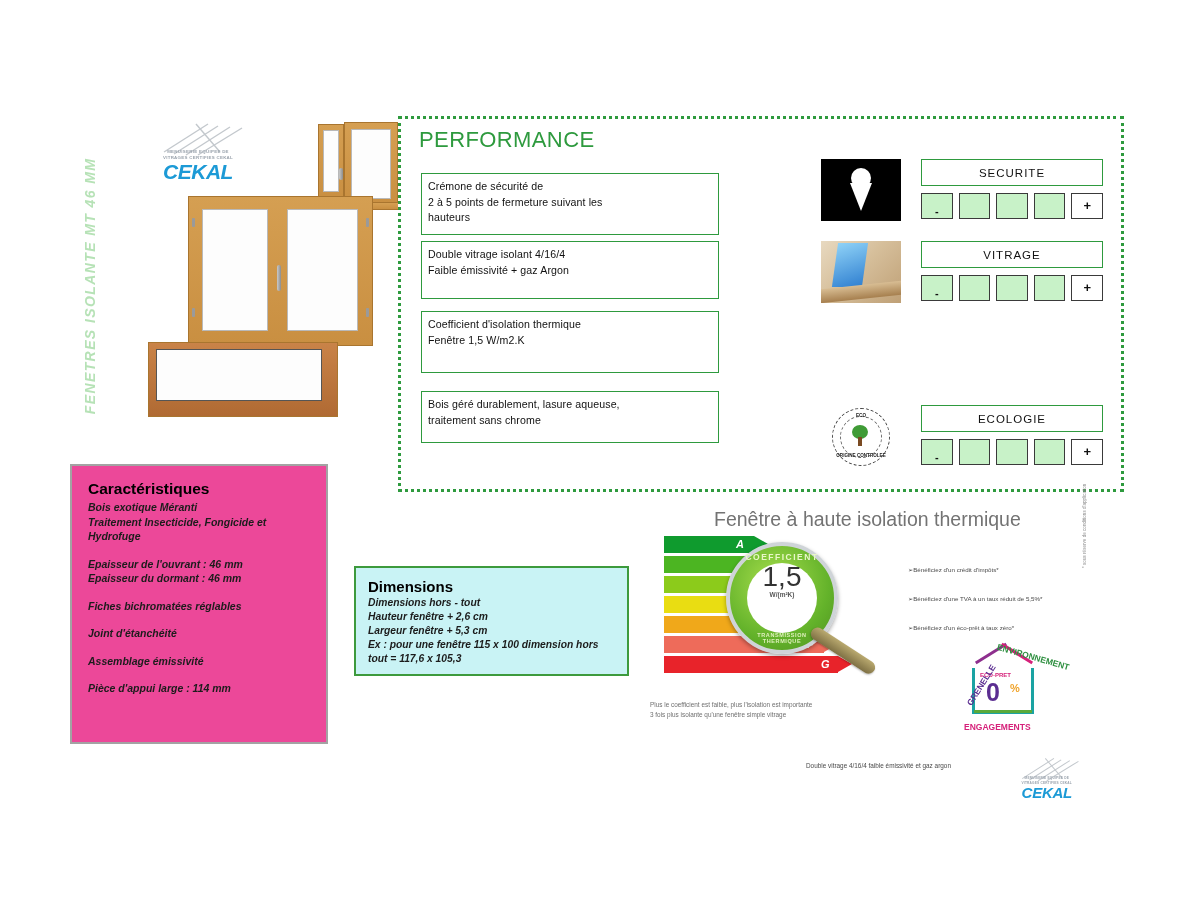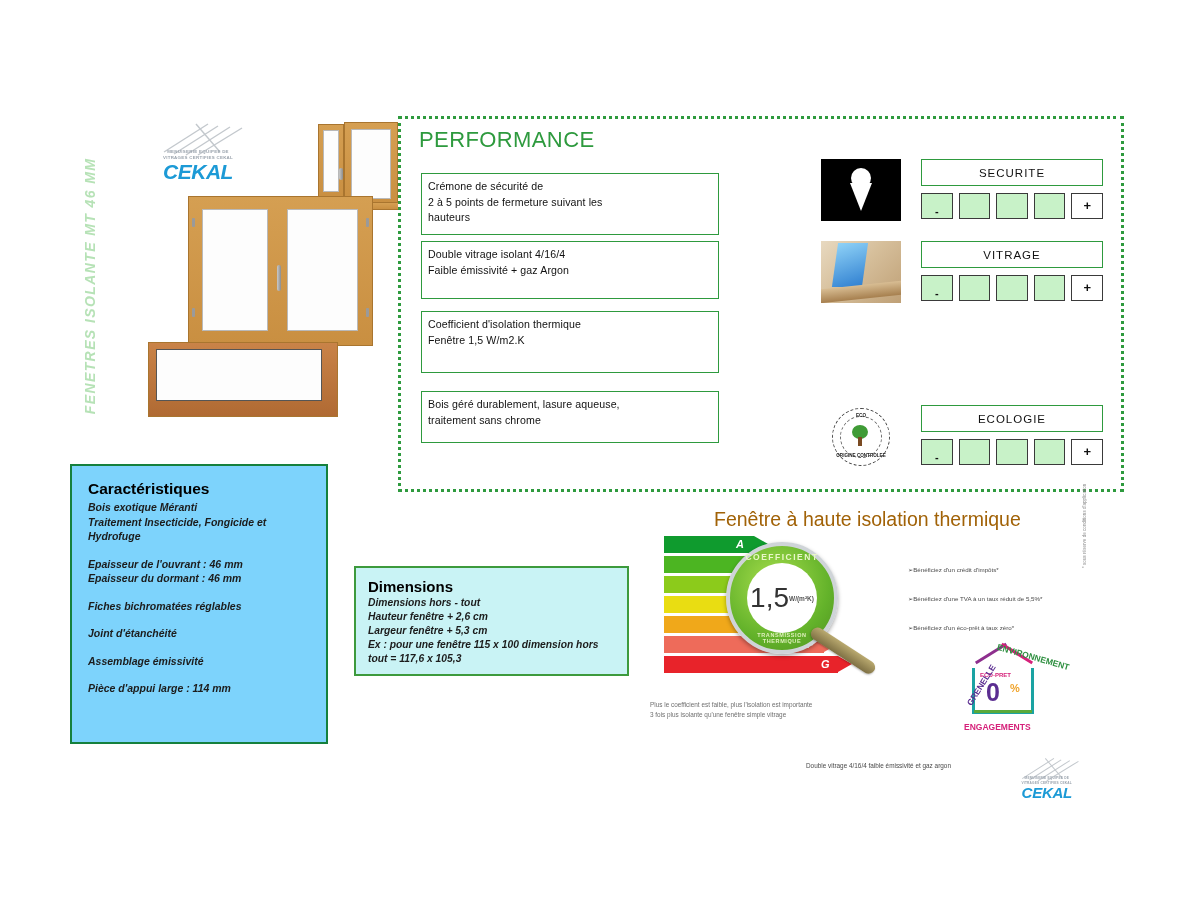--- a/index.html
+++ b/index.html
@@ -39,21 +39,21 @@
   .frame{background:linear-gradient(180deg,#d59f52,#c98f41);border:1px solid #a9752f;box-sizing:border-box;}
   .glass{background:#fdfdfd;border:1px solid #b9b9b9;box-sizing:border-box;}
   #win-open{left:318px;top:124px;width:80px;height:90px;}
   #win-main{left:188px;top:196px;width:185px;height:150px;}
   #win-trans{left:148px;top:342px;width:190px;height:75px;}
   .handle{position:absolute;width:4px;height:26px;background:linear-gradient(90deg,#c9c9c9,#8d8d8d);border-radius:2px;}
   .hinge{position:absolute;width:3px;height:9px;background:#9a9a9a;border-radius:1px;}
   
   #carac{
     position:absolute;left:70px;top:464px;width:258px;height:280px;
-    background:#7dd3fc;border:2px solid #15803d;box-sizing:border-box;
+    background:#ec4899;border:2px solid #a3a3a3;box-sizing:border-box;
     padding:14px 16px;
   }
   #carac h3{margin:0 0 2px 0;font-size:15.5px;font-weight:bold;color:#000;}
   #carac .ln{font-size:10.5px;font-style:italic;font-weight:bold;color:#1c1c1c;line-height:14.5px;}
   #carac .gap{height:13px;}
   
   #dims{
     position:absolute;left:354px;top:566px;width:275px;height:110px;
     background:#c9f3f5;border:2px solid #3d9a3d;box-sizing:border-box;
     padding:10px 12px;
@@ -126,42 +126,42 @@
   }
   #ic-eco .ring2{
     position:absolute;left:19px;top:11px;width:40px;height:40px;border-radius:50%;
     border:1.2px dashed #666;
   }
   #ic-eco .tree{position:absolute;left:31px;top:20px;width:16px;height:14px;border-radius:50%;background:#3f9b36;}
   #ic-eco .trunk{position:absolute;left:37px;top:32px;width:4px;height:9px;background:#7a4a22;}
   #ic-eco .tx{position:absolute;width:100%;text-align:center;font-size:4.6px;font-weight:bold;color:#222;}
   
   #fen-title{
-    position:absolute;left:714px;top:508px;font-size:19.5px;color:#a16207;
+    position:absolute;left:714px;top:508px;font-size:19.5px;color:#737373;
   }
   #elabel{position:absolute;left:664px;top:536px;width:225px;height:160px;}
   #elabel .ebar{position:relative;height:17px;margin-bottom:3px;}
   #elabel .ebar .body{position:absolute;left:0;top:0;height:17px;}
   #elabel .ebar .tip{
     position:absolute;top:0;width:0;height:0;
     border-top:8.5px solid transparent;border-bottom:8.5px solid transparent;
   }
   #elabel .ebar .ltr{
     position:absolute;top:0;height:17px;line-height:17px;color:#fff;
     font-weight:bold;font-size:11px;font-style:italic;
   }
   #mag-wrap{position:absolute;left:62px;top:6px;width:110px;height:110px;}
   #mag-circle{
     position:absolute;left:0;top:0;width:104px;height:104px;border-radius:50%;
     background:radial-gradient(circle at 42% 36%,#a7de4d,#63b22a 62%,#4d8f1f 100%);
     border:4px solid #cfd4d8;box-shadow:0 2px 4px rgba(0,0,0,.35);
   }
   #mag-inner{
     position:absolute;left:17px;top:17px;width:70px;height:70px;border-radius:50%;
-    background:#fff;display:flex;align-items:center;justify-content:center;
+    background:#fff;display:flex;flex-direction:column;align-items:center;
   }
   #mag-val{font-size:28px;color:#333;font-weight:normal;line-height:28px;}
   #mag-unit{font-size:6.5px;color:#555;font-weight:bold;}
   #mag-top{
     position:absolute;left:12px;top:6px;width:80px;text-align:center;
     font-size:8.5px;font-weight:bold;color:#e9f7c9;letter-spacing:1.5px;
   }
   #mag-bot{
     position:absolute;left:8px;top:86px;width:88px;text-align:center;
     font-size:5.5px;font-weight:bold;color:#dff0bd;letter-spacing:.6px;

